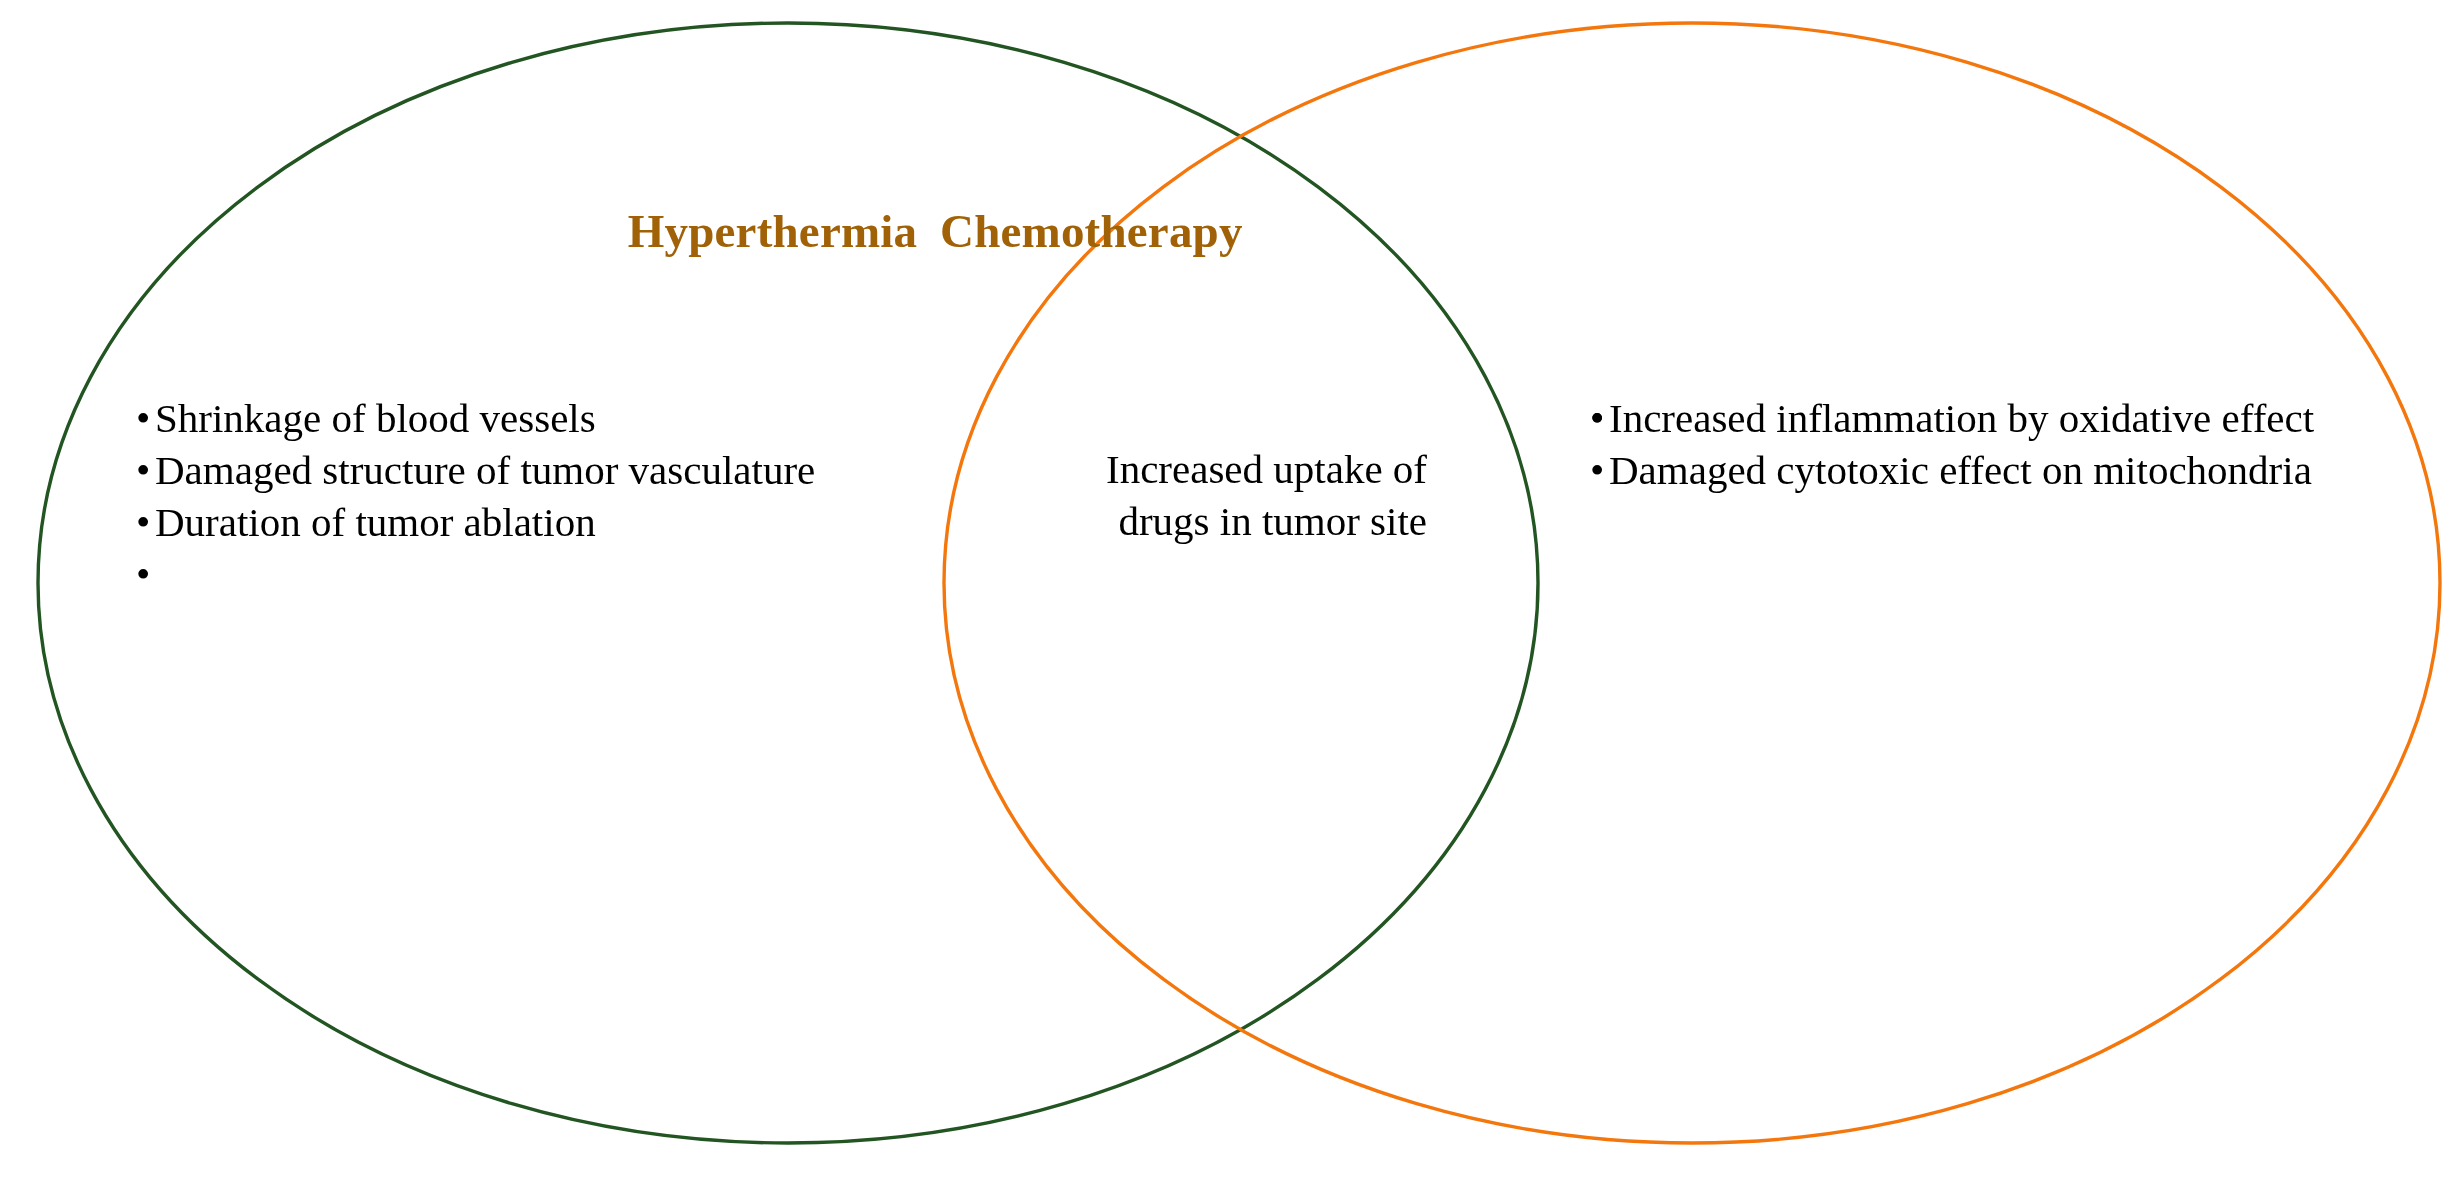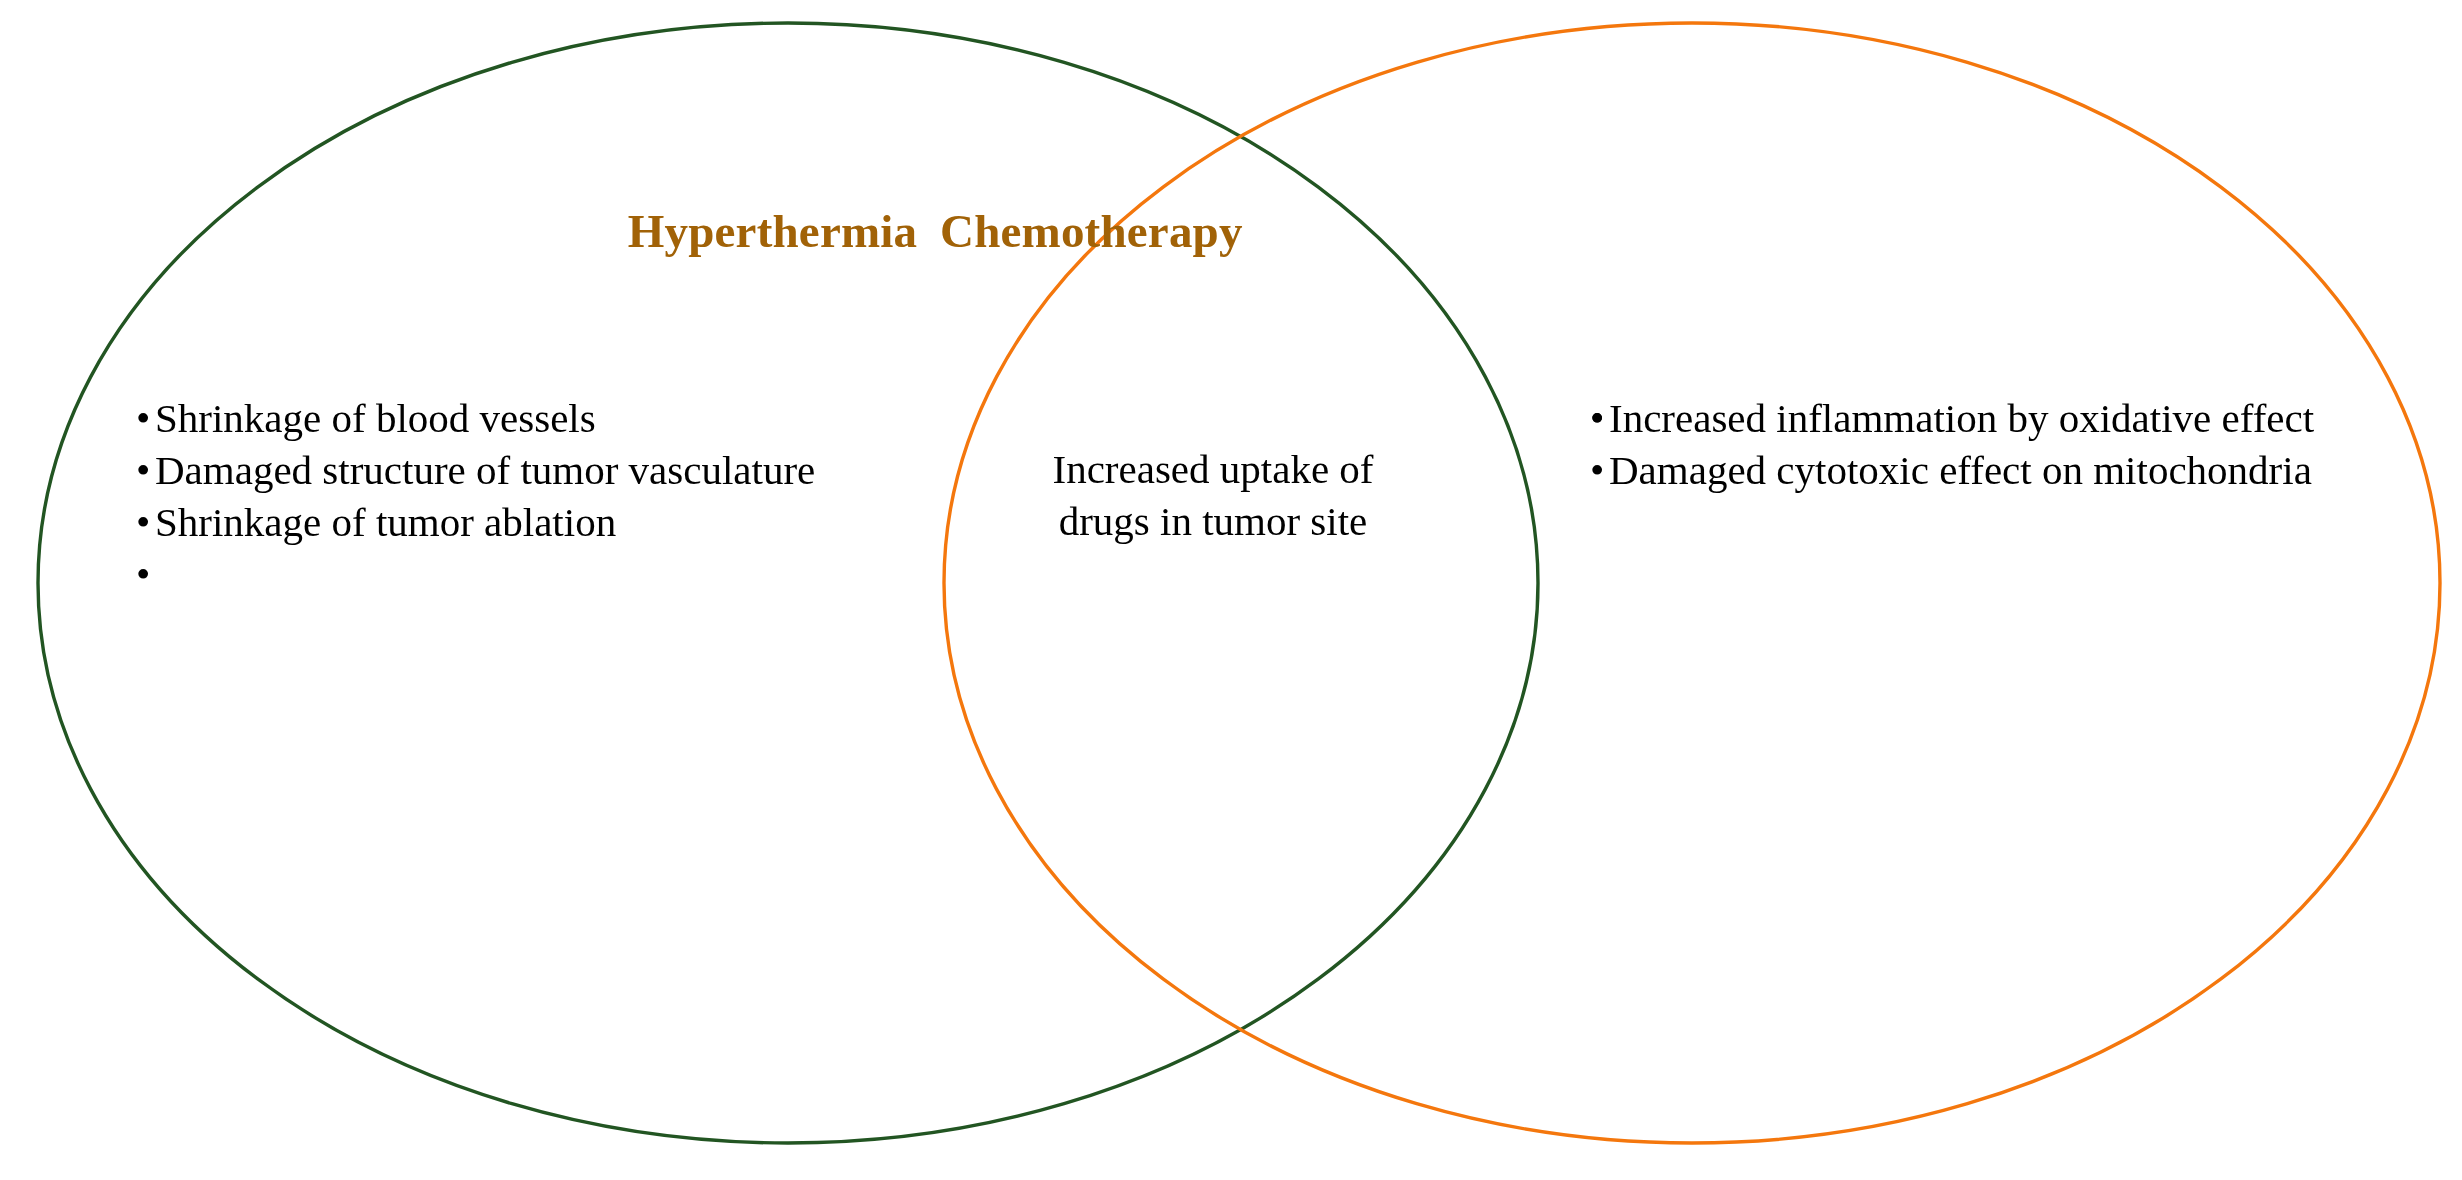--- a/index.html
+++ b/index.html
@@ -83,22 +83,21 @@
   }
 
   
   #center-text {
     position: absolute;
     left: 967px;
     top: 443px;
     width: 460px;
     font-size: 41px;
     line-height: 52px;
-    text-align: center;
-    margin-left: 16px;
+    text-align: right;
   }
   #center-text p {
     margin: 0;
   }
 </style>
 </head>
 <body>
 
 <div id="stage">
 
@@ -115,21 +114,21 @@
     <li>
       <span class="bullet-dot">•</span>
       <span>Shrinkage of blood vessels</span>
     </li>
     <li>
       <span class="bullet-dot">•</span>
       <span>Damaged structure of tumor vasculature</span>
     </li>
     <li>
       <span class="bullet-dot">•</span>
-      <span>Shrinkage of tumor ablation</span>
+      <span>Duration of tumor ablation</span>
     </li>
     <li>
       <span class="bullet-dot">•</span>
     </li>
   </ul>
 
   <div id="center-text">
     <p>Increased uptake of</p>
     <p>drugs in tumor site</p>
   </div>

